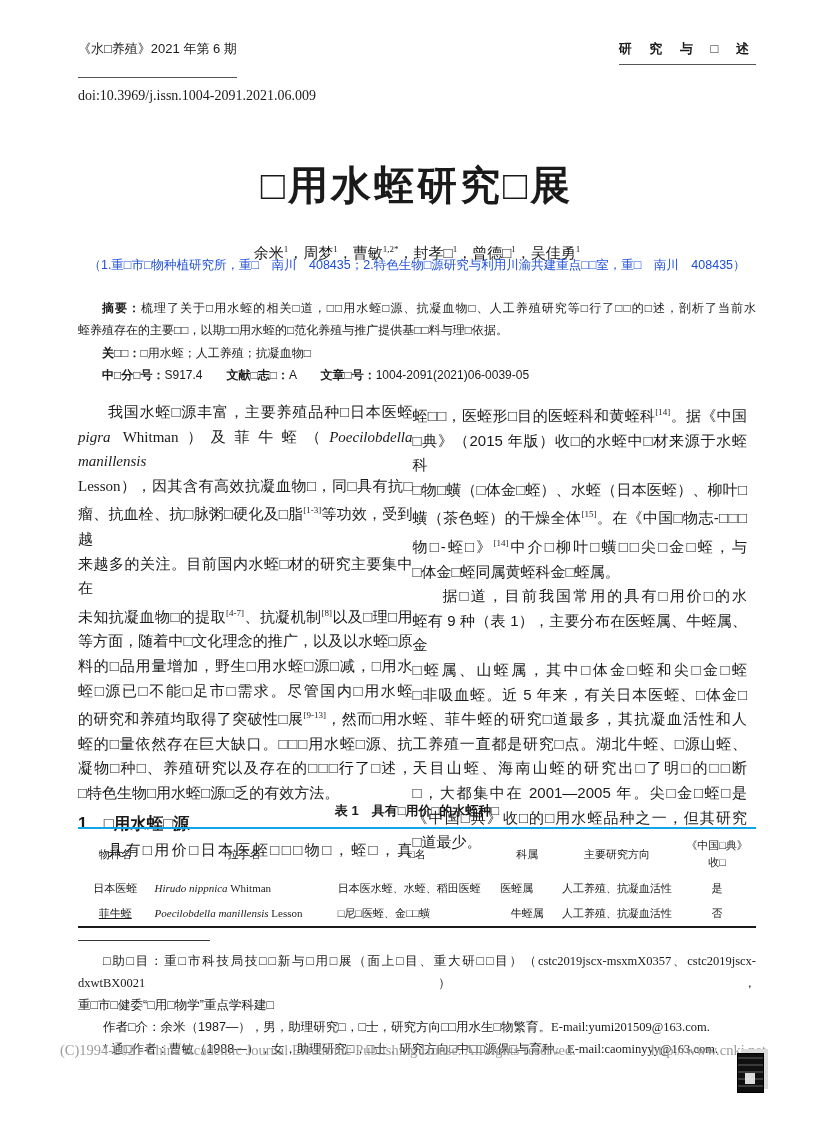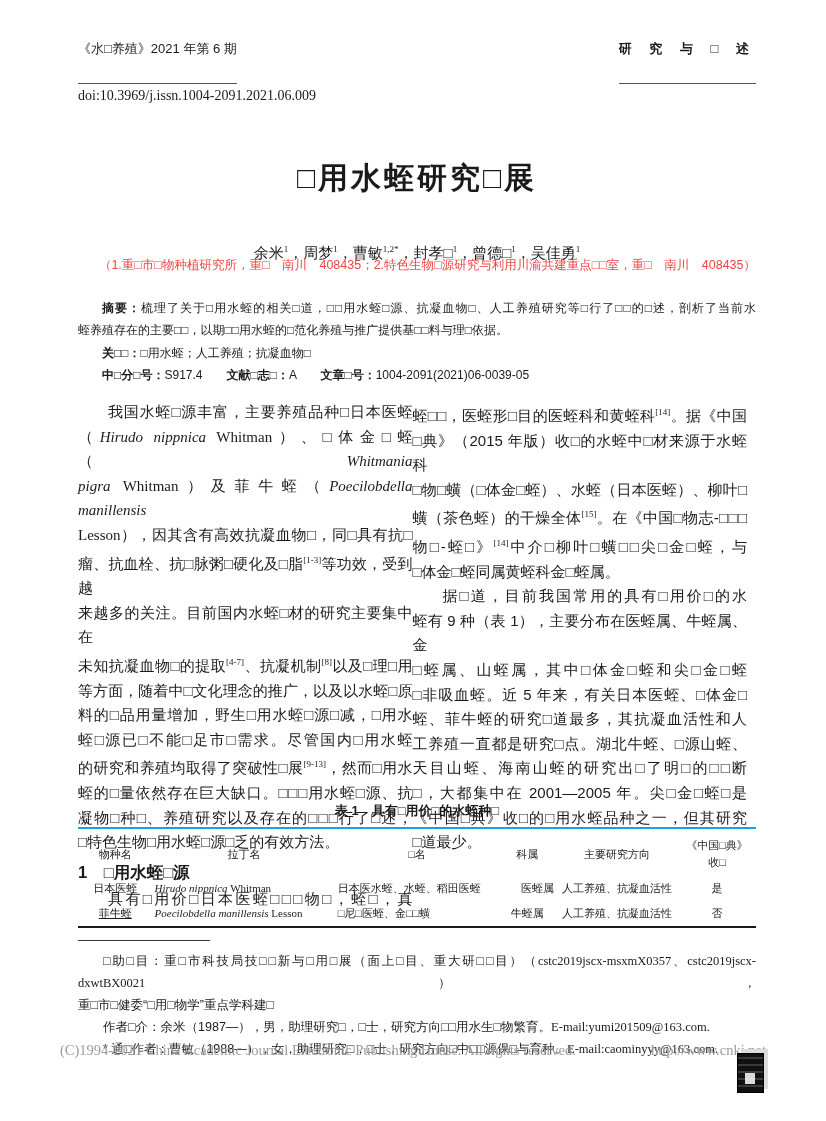--- a/index.html
+++ b/index.html
@@ -3,26 +3,26 @@
 <meta charset="utf-8">
 <style>
   html,body{margin:0;padding:0;}
   body{
     width:826px;height:1121px;background:#fff;color:#1a1a1a;
     font-family:"Liberation Sans",sans-serif;position:relative;overflow:hidden;
   }
   .sec{position:absolute;left:78px;width:678px;}
   
   .hdr{display:flex;justify-content:space-between;align-items:flex-start;font-size:13px;}
-  .hdr-left{padding-bottom:25px;border-bottom:1px solid #555;}
-  .hdr-right{font-weight:bold;letter-spacing:7px;padding-bottom:25px;border-bottom:1px solid #555;}
+  .hdr-left{padding-bottom:19px;border-bottom:1px solid #555;}
+  .hdr-right{font-weight:bold;letter-spacing:7px;padding-bottom:6px;border-bottom:1px solid #555;}
   .doi{font-family:"Liberation Serif",serif;font-size:14px;}
-  .title{text-align:center;font-size:30px;font-weight:bold;letter-spacing:3px;}
+  .title{text-align:center;font-size:40px;font-weight:bold;letter-spacing:3px;}
   .authors{font-size:15px;}
-  .affil{text-align:right;font-size:12.5px;color:#ef4444;}
+  .affil{text-align:center;font-size:12.5px;color:#1d4ed8;}
   
   .line{text-align:justify;text-align-last:justify;}
   .line.end{text-align-last:left;}
   .line.indent{text-indent:2em;}
   .line.center{text-align:center;text-align-last:center;}
   .line.heading{font-weight:bold;font-size:16.5px;text-align-last:left;text-indent:0;margin:5px 0 3px;}
   .sup{font-size:0.6em;vertical-align:super;font-family:"Liberation Serif",serif;}
   .lat{font-family:"Liberation Serif",serif;}
   .lat.i{font-style:italic;}
   .b{font-weight:bold;}
@@ -72,21 +72,20 @@
   <div class="sec abstract" style="top:297px">
       <div class="line indent"><span class="b">摘要：</span><span>梳理了关于□用水蛭的相关□道，□□用水蛭□源、抗凝血物□、人工养殖研究等□行了□□的□述，剖析了当前水</span></div>
       <div class="line end"><span>蛭养殖存在的主要□□，以期□□用水蛭的□范化养殖与推广提供基□□料与理□依据。</span></div>
       <div class="line indent end"><span class="b">关□□：</span><span>□用水蛭；人工养殖；抗凝血物□</span></div>
       <div class="line indent end"><span class="b">中□分□号：</span><span>S917.4　　</span><span class="b">文献□志□：</span><span>A　　</span><span class="b">文章□号：</span><span>1004-2091(2021)06-0039-05</span></div>
     </div>
 
   <div class="sec cols" style="top:400px">
     <div class="col">
         <div class="line indent"><span>我国水蛭□源丰富，主要养殖品种□日本医蛭</span></div>
-        <div class="line"><span>（</span><span class="lat i">Hirudo nippnica</span><span class="lat"> Whitman</span><span>）、□体金□蛭（</span><span class="lat i">Whitmania</span></div>
         <div class="line"><span class="lat i">pigra</span><span class="lat"> Whitman</span><span>）及菲牛蛭（</span><span class="lat i">Poecilobdella manillensis</span></div>
         <div class="line"><span class="lat">Lesson</span><span>），因其含有高效抗凝血物□，同□具有抗□</span></div>
         <div class="line"><span>瘤、抗血栓、抗□脉粥□硬化及□脂</span><span class="sup">[1-3]</span><span>等功效，受到越</span></div>
         <div class="line"><span>来越多的关注。目前国内水蛭□材的研究主要集中在</span></div>
         <div class="line"><span>未知抗凝血物□的提取</span><span class="sup">[4-7]</span><span>、抗凝机制</span><span class="sup">[8]</span><span>以及□理□用</span></div>
         <div class="line"><span>等方面，随着中□文化理念的推广，以及以水蛭□原</span></div>
         <div class="line"><span>料的□品用量增加，野生□用水蛭□源□减，□用水</span></div>
         <div class="line"><span>蛭□源已□不能□足市□需求。尽管国内□用水蛭</span></div>
         <div class="line"><span>的研究和养殖均取得了突破性□展</span><span class="sup">[9-13]</span><span>，然而□用水</span></div>
         <div class="line"><span>蛭的□量依然存在巨大缺口。□□□用水蛭□源、抗</span></div>
@@ -135,21 +134,21 @@
             <th>主要研究方向</th>
             <th>《中国□典》
 收□</th>
           </tr>
         </thead>
         <tbody>
           <tr>
             <td style="text-align: center;"><span>日本医蛭</span></td>
             <td style="text-align: left;"><span class="lat i">Hirudo nippnica</span><span class="lat"> Whitman</span></td>
             <td style="text-align: left;"><span>日本医水蛭、水蛭、稻田医蛭</span></td>
-            <td style="text-align: right;"><span>医蛭属</span></td>
+            <td style="text-align: left;"><span>医蛭属</span></td>
             <td style="text-align: center;"><span>人工养殖、抗凝血活性</span></td>
             <td style="text-align: center;"><span>是</span></td>
           </tr>
           <tr>
             <td style="text-align: center; text-decoration: underline;"><span>菲牛蛭</span></td>
             <td style="text-align: left;"><span class="lat i">Poecilobdella manillensis</span><span class="lat"> Lesson</span></td>
             <td style="text-align: left;"><span>□尼□医蛭、金□□蟥</span></td>
             <td style="text-align: center;"><span>牛蛭属</span></td>
             <td style="text-align: center;"><span>人工养殖、抗凝血活性</span></td>
             <td style="text-align: center;"><span>否</span></td>

